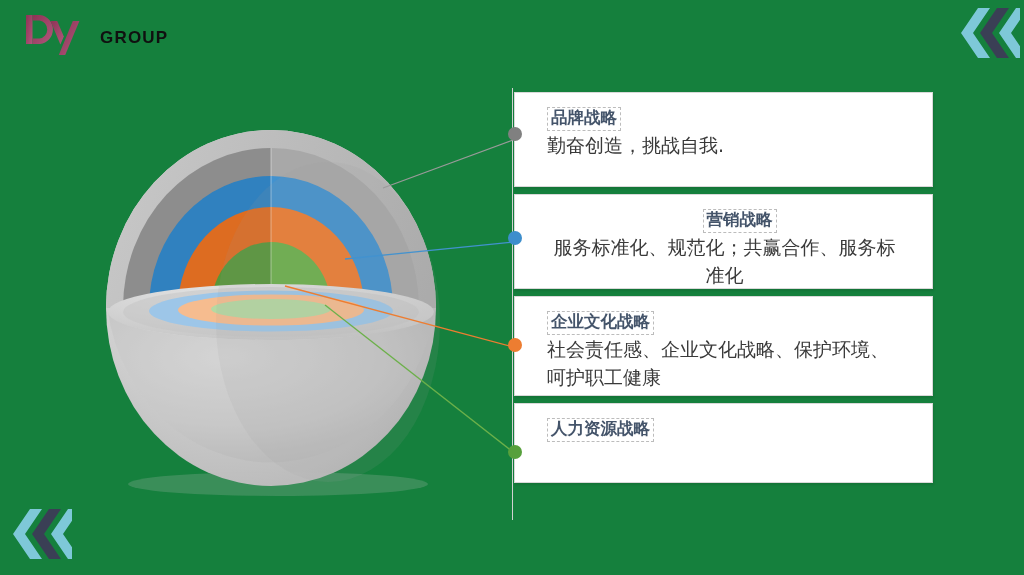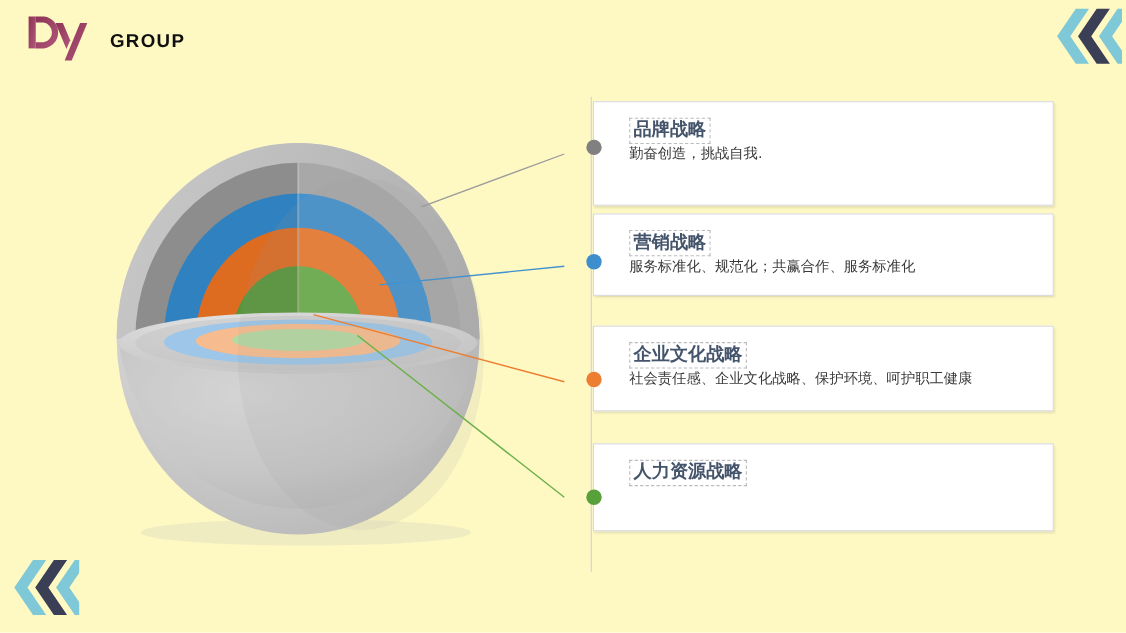--- a/index.html
+++ b/index.html
@@ -2,21 +2,21 @@
 <html><head>
 <meta charset="utf-8">
 <style>
   html,body{margin:0;padding:0;}
   body{
     width:1024px;height:575px;
     background:#ffffff;
     font-family:"Liberation Sans","DejaVu Sans",sans-serif;
     overflow:hidden;position:relative;
   }
-  .slide{position:absolute;inset:0;background:#fef9c3;}
+  .slide{position:absolute;inset:0;background:#15803d;}
 
   
   .logo-wrap{position:absolute;left:20px;top:8px;display:flex;align-items:center;gap:10px;}
   .logo-mark{width:70px;height:52px;display:block;}
   .logo-text{
     font-size:17px;font-weight:bold;letter-spacing:1.2px;color:#101010;
     font-family:"Liberation Sans","DejaVu Sans",sans-serif;line-height:1;
     margin-top:6px;
   }
 
@@ -37,42 +37,41 @@
   .sphere{position:absolute;left:78px;top:112px;width:400px;height:390px;}
 
   
   .connectors{position:absolute;left:0;top:0;width:1024px;height:575px;pointer-events:none;}
 
   
   .content-col{
     position:absolute;left:512px;top:88px;width:421px;height:432px;
     border-left:1px solid #d2d2d2;
     box-sizing:border-box;
-    margin-left:25px;
   }
   .card{
     position:absolute;left:1px;width:419px;
     background:#ffffff;
     border:1px solid #d9d9d9;
     box-shadow:1px 2px 2px rgba(0,0,0,0.10);
     box-sizing:border-box;
   }
   .card-inner{padding:14px 0 0 32px;}
   .card-head{
     display:inline-block;
     font-size:16.5px;font-weight:bold;color:#44546a;
     border:1px dashed #bcbcbc;
     padding:1px 3px 2px 3px;
     line-height:1.15;
     font-family:"DejaVu Sans","Liberation Sans",sans-serif;
     white-space:nowrap;
   }
   .card-body{
     margin-top:1px;
-    font-size:13px;color:#3a3a3a;line-height:1.45;
+    font-size:19px;color:#3a3a3a;line-height:1.45;
     width:355px;
     font-family:"DejaVu Sans","Liberation Sans",sans-serif;
   }
   .dot{
     position:absolute;width:14px;height:14px;border-radius:50%;
     left:-7px;
   }
 </style>
 </head>
 <body>
@@ -188,29 +187,29 @@
   <div class="content-col">
 
     <div class="card" style="top:4px;height:95px;">
       <span class="dot" style="top:34px;background:#808080;"></span>
       <div class="card-inner">
         <div class="card-head">品牌战略</div>
         <div class="card-body">勤奋创造，挑战自我.</div>
       </div>
     </div>
 
-    <div class="card" style="top:106px;height:75px;">
+    <div class="card" style="top:106px;height:95px;text-align:center;">
       <span class="dot" style="top:36px;background:#3d8ecc;"></span>
       <div class="card-inner">
         <div class="card-head">营销战略</div>
         <div class="card-body">服务标准化、规范化；共赢合作、服务标准化</div>
       </div>
     </div>
 
-    <div class="card" style="top:208px;height:78px;">
+    <div class="card" style="top:208px;height:100px;">
       <span class="dot" style="top:41px;background:#ed7d31;"></span>
       <div class="card-inner">
         <div class="card-head">企业文化战略</div>
         <div class="card-body">社会责任感、企业文化战略、保护环境、呵护职工健康</div>
       </div>
     </div>
 
     <div class="card" style="top:315px;height:80px;">
       <span class="dot" style="top:41px;background:#57a03c;"></span>
       <div class="card-inner">

